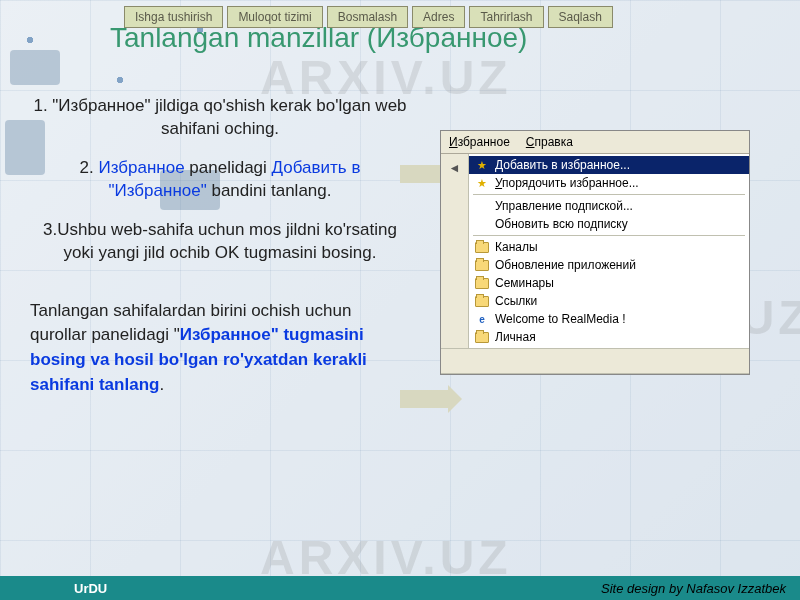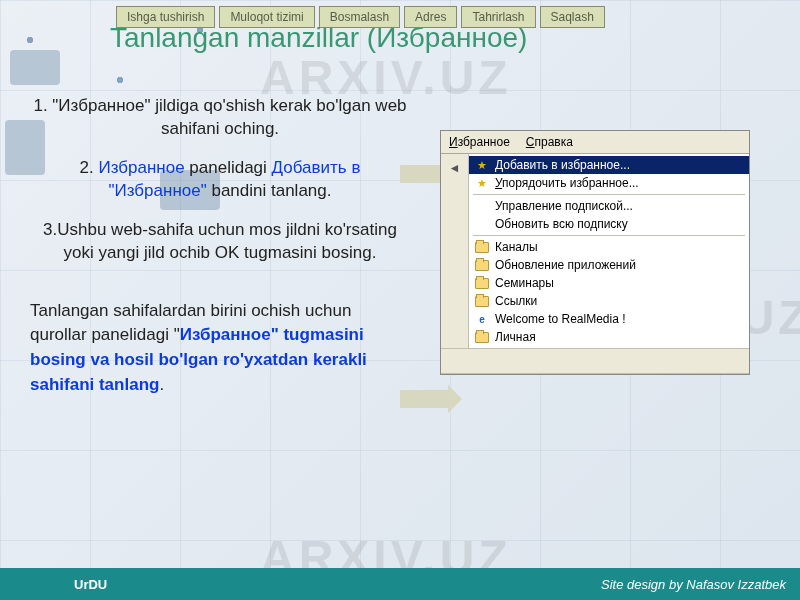--- a/index.html
+++ b/index.html
@@ -40,21 +40,21 @@
     font-size: 48px;
     font-weight: bold;
     color: rgba(120,120,120,0.18);
     letter-spacing: 4px;
     pointer-events: none;
     text-align: right;
   }
   .toolbar {
     position: absolute;
     top: 6px;
-    left: 116px;
+    left: 124px;
     display: flex;
     gap: 4px;
     z-index: 10;
   }
   .toolbar button {
     background: #d9e0b8;
     border: 1px solid #8a8a6a;
     padding: 3px 10px;
     font-size: 12px;
     color: #5a5a4a;
@@ -183,32 +183,32 @@
   .icon-ie { color: #2060c0; font-weight: bold; font-size: 10px; }
   .panel-strip {
     background: #ece9d8;
     height: 26px;
     border-top: 1px solid #c0c0b0;
     border-bottom: 1px solid #c0c0b0;
   }
   .footer {
     position: absolute;
     bottom: 0; left: 0; right: 0;
-    height: 32px;
+    height: 24px;
     background: #1a8a8a;
     color: #fff;
     display: flex;
     justify-content: space-between;
     align-items: center;
     padding: 6px 14px;
     font-size: 13px;
     z-index: 10;
   }
   .footer-left { font-weight: bold; padding-left: 60px; }
-  .footer-right { font-style: italic; color: #ffffff; }
+  .footer-right { font-style: italic; color: #000000; }
 </style>
 </head>
 <body>
 
 <div class="bg-pattern"></div>
 <div class="bg-grid"></div>
 <div class="bg-device" style="top:50px;left:10px;width:50px;height:35px;border-radius:4px"></div>
 <div class="bg-device" style="top:170px;left:160px;width:60px;height:40px;border-radius:4px"></div>
 <div class="bg-device" style="top:120px;left:5px;width:40px;height:55px;border-radius:4px"></div>
 

